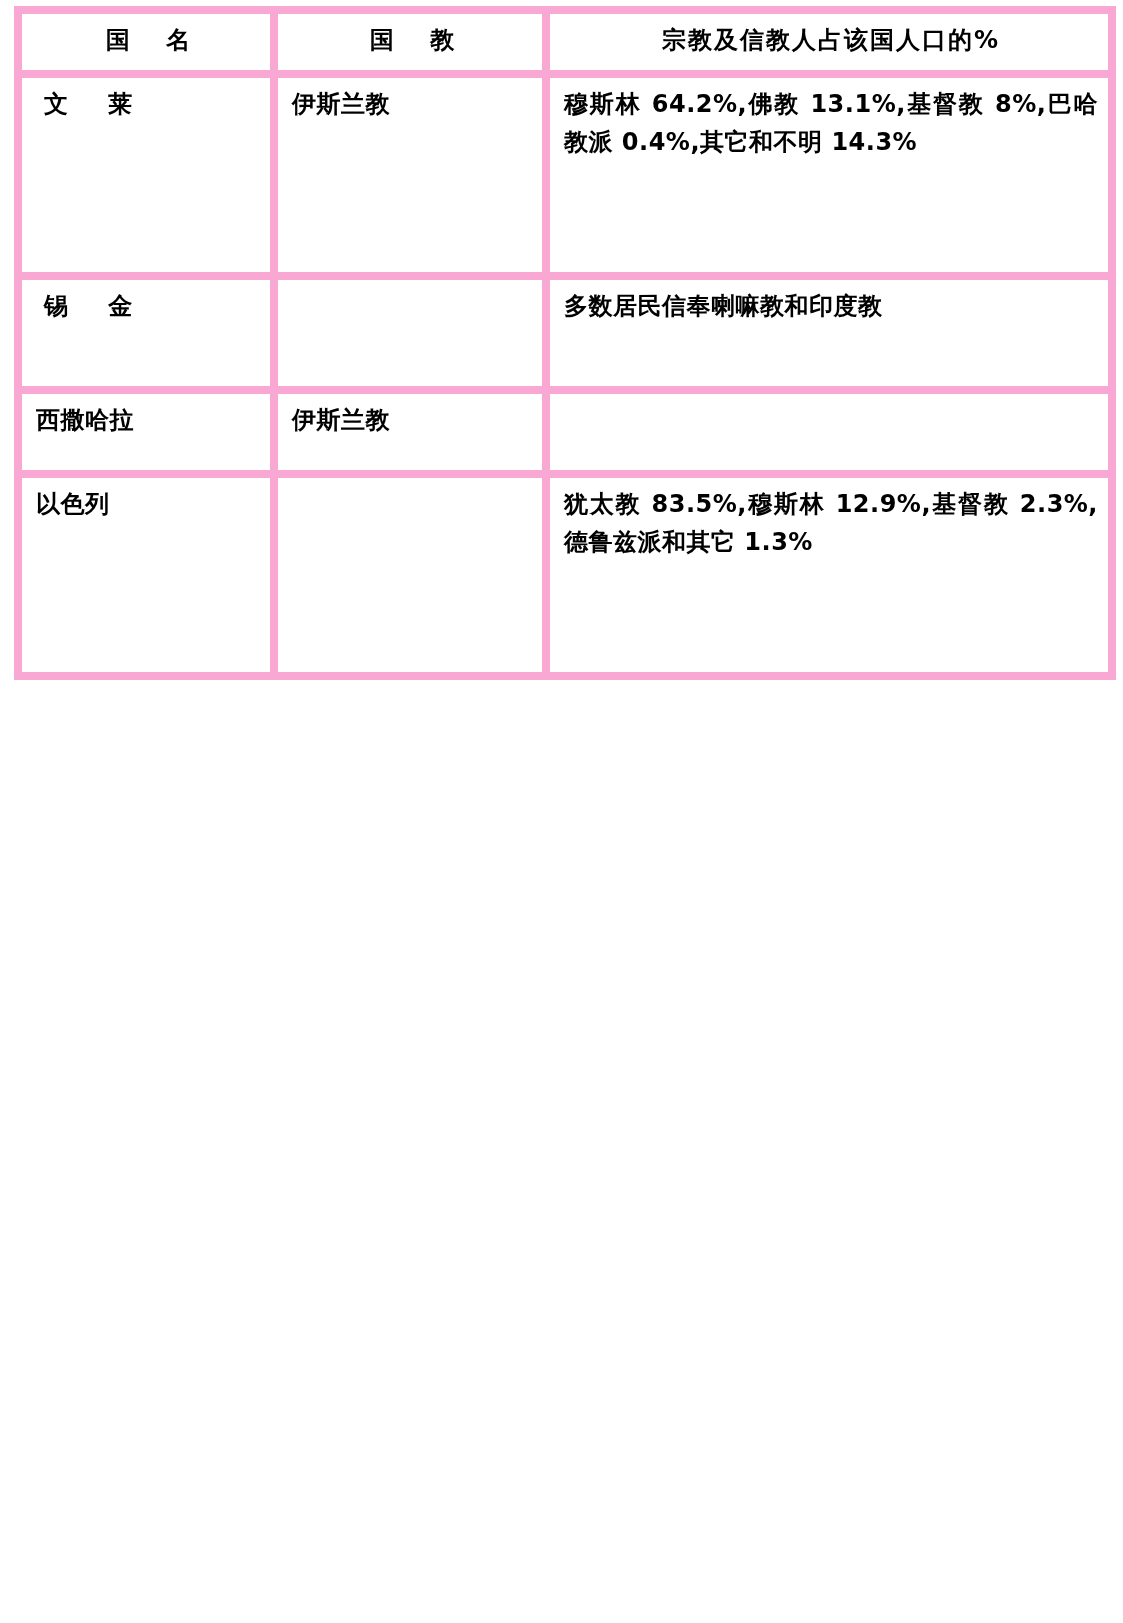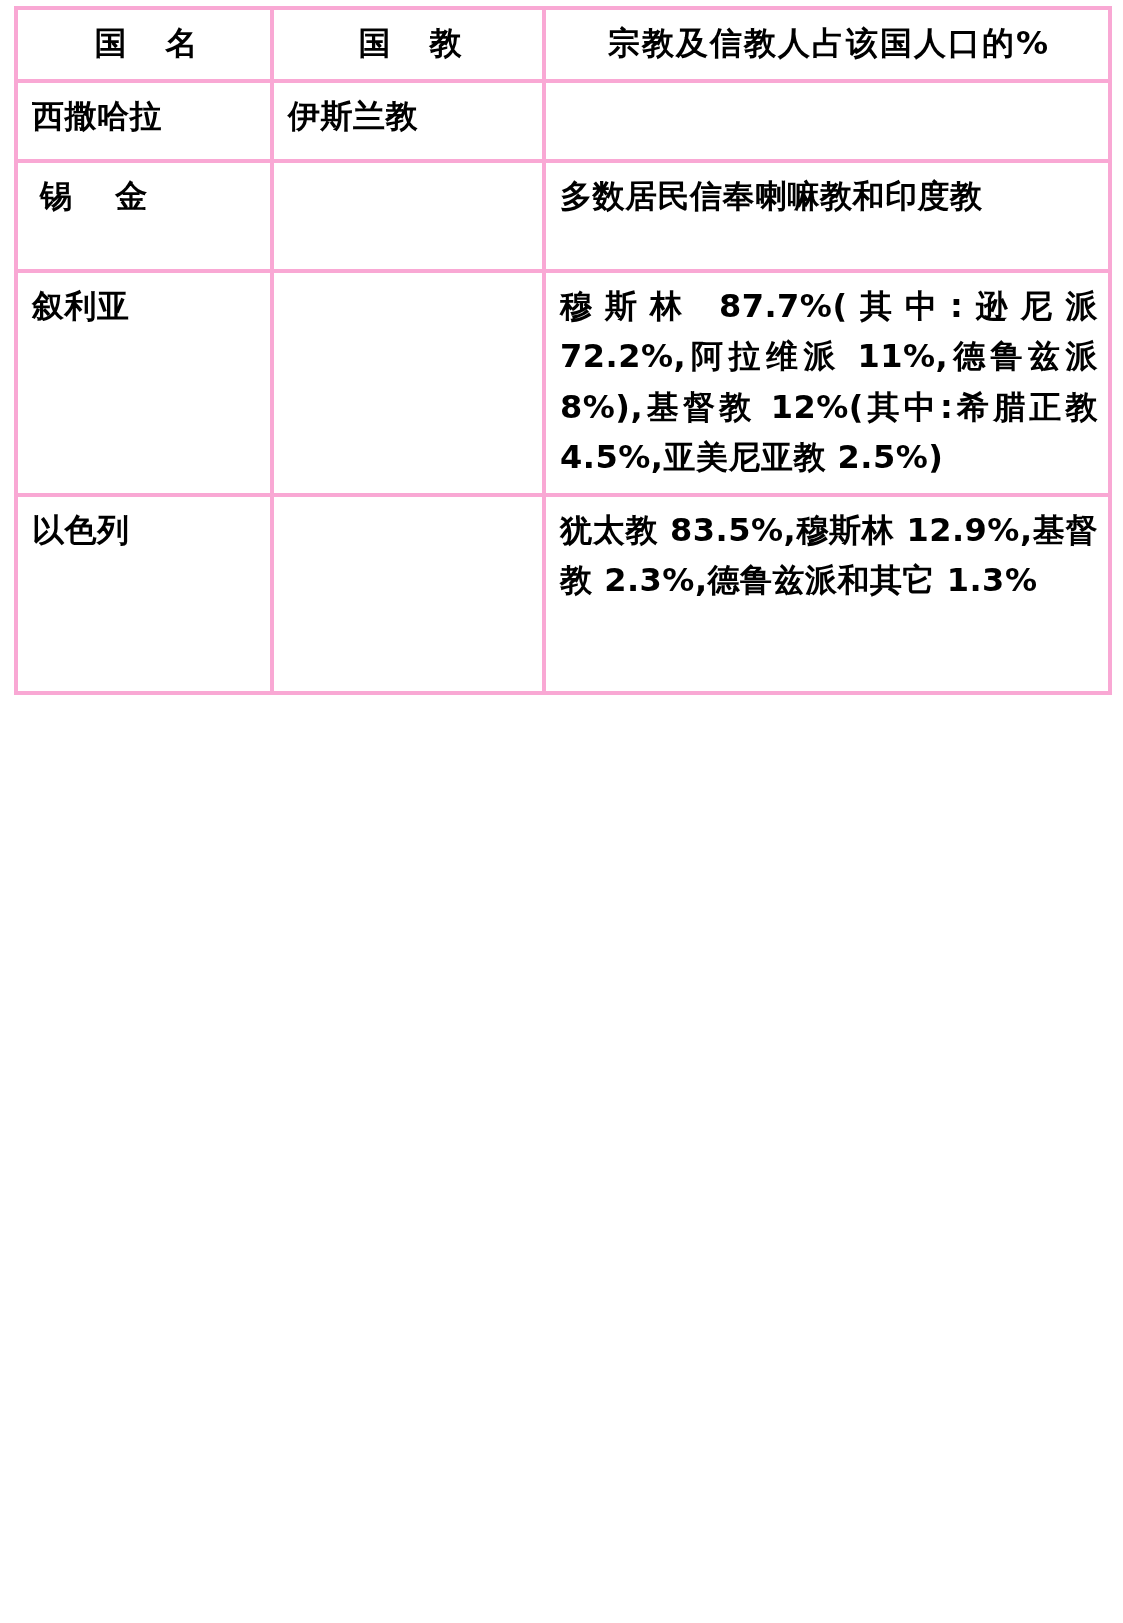--- a/index.html
+++ b/index.html
@@ -25,25 +25,25 @@
     border-collapse: collapse;
     width: 1094px;
     table-layout: fixed;
   }
   table.religion-table col.c1 { width: 256px; }
   table.religion-table col.c2 { width: 272px; }
   table.religion-table col.c3 { width: 566px; }
 
   table.religion-table td,
   table.religion-table th {
-    border: 4px solid #f9a8d4;
+    border: 8px solid #f9a8d4;
     vertical-align: top;
     padding: 8px 10px 10px 14px;
     font-weight: bold;
-    font-size: 32px;
+    font-size: 24px;
     line-height: 1.58;
     letter-spacing: 0.5px;
   }
   thead th {
     text-align: center;
     padding: 6px 4px 8px 4px;
     font-size: 27px;
     letter-spacing: 2px;
     white-space: nowrap;
   }
@@ -82,33 +82,33 @@
     </colgroup>
     <thead>
       <tr>
         <th class="col-name">国 名</th>
         <th class="col-relig">国 教</th>
         <th class="col-detail">宗教及信教人占该国人口的%</th>
       </tr>
     </thead>
     <tbody id="table-body">
         <tr>
-          <td class="country tall-3">西撒哈拉</td>
+          <td class="country spaced tall-1">文 莱</td>
           <td class="state-religion">伊斯兰教</td>
-          <td class="detail single"></td>
+          <td class="detail">穆斯林 64.2%,佛教 13.1%,基督教 8%,巴哈教派 0.4%,其它和不明 14.3%</td>
         </tr>
         <tr>
           <td class="country spaced tall-2">锡 金</td>
           <td class="state-religion"></td>
           <td class="detail single">多数居民信奉喇嘛教和印度教</td>
         </tr>
         <tr>
-          <td class="country tall-1">叙利亚</td>
-          <td class="state-religion"></td>
-          <td class="detail">穆斯林 87.7%(其中:逊尼派 72.2%,阿拉维派 11%,德鲁兹派 8%),基督教 12%(其中:希腊正教 4.5%,亚美尼亚教 2.5%)</td>
+          <td class="country tall-3">西撒哈拉</td>
+          <td class="state-religion">伊斯兰教</td>
+          <td class="detail single"></td>
         </tr>
         <tr>
           <td class="country tall-1">以色列</td>
           <td class="state-religion"></td>
           <td class="detail">犹太教 83.5%,穆斯林 12.9%,基督教 2.3%,德鲁兹派和其它 1.3%</td>
         </tr>
       </tbody>
   </table>
 </div>
 

